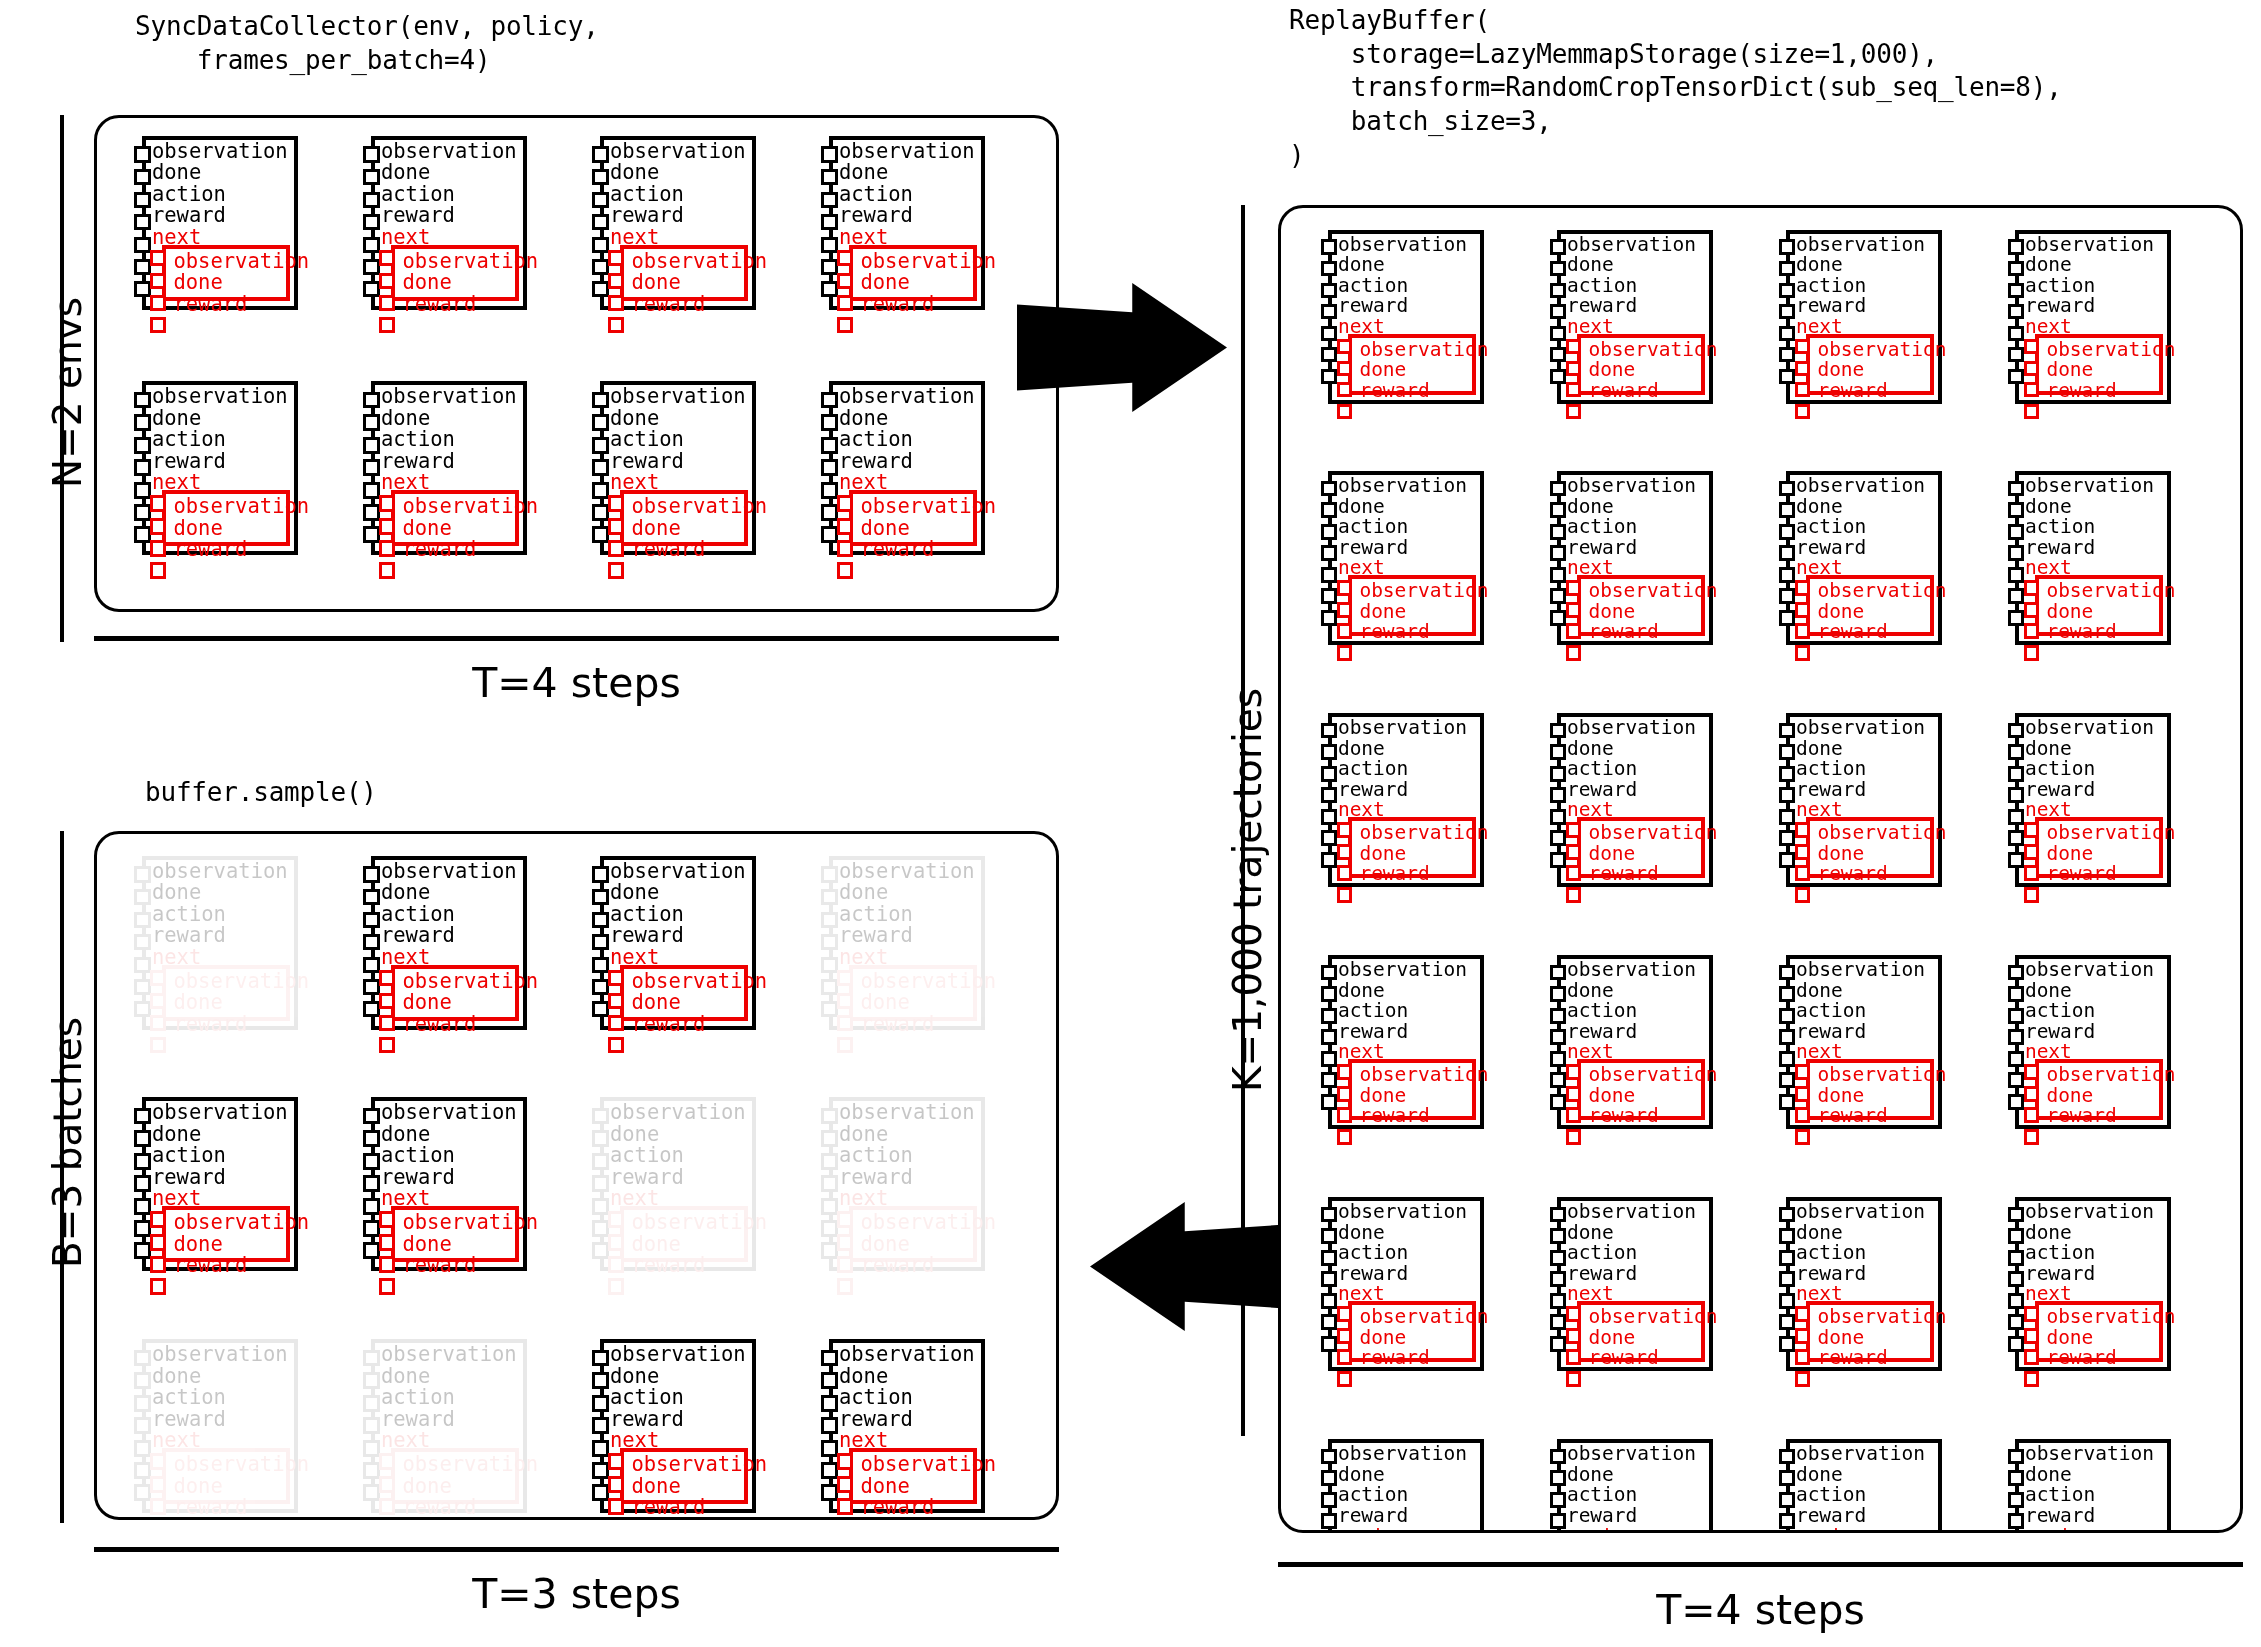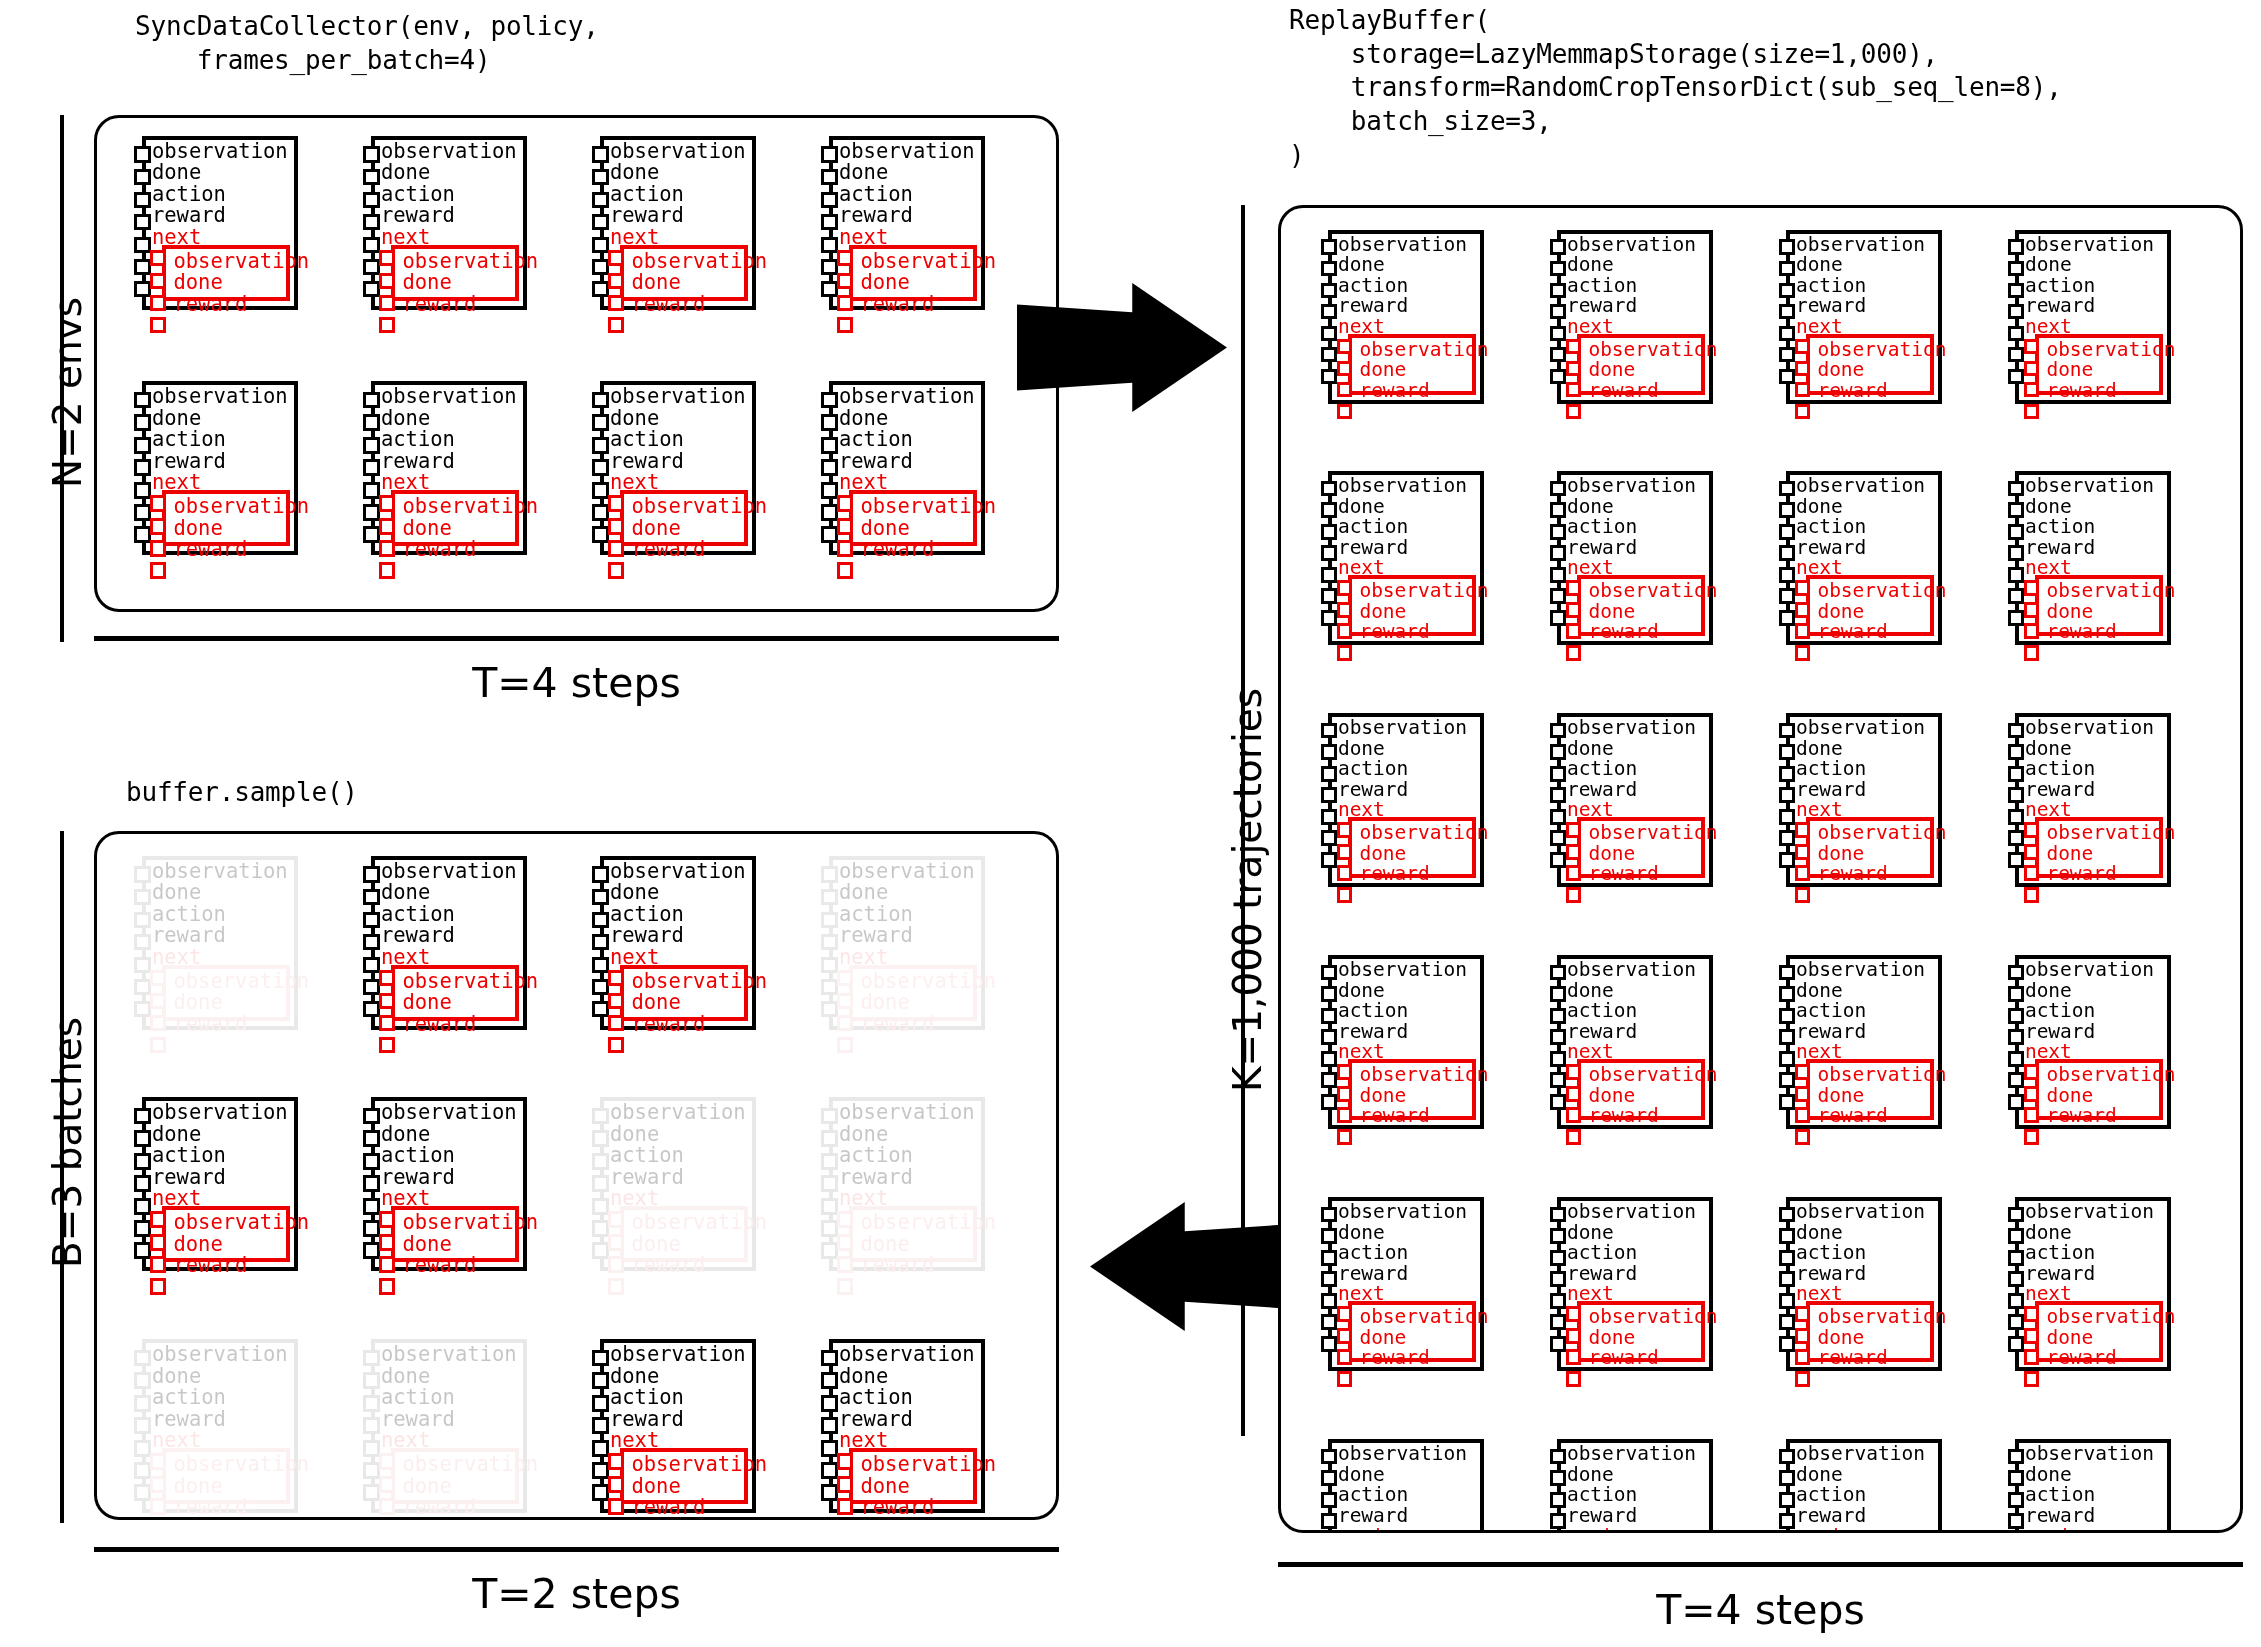--- a/index.html
+++ b/index.html
@@ -321,21 +321,21 @@
 
 <div class="hrule" style="left:94px;top:636px;width:965px;"></div>
 <div class="hlabel" style="left:94px;top:659px;width:965px;">T=4 steps</div>
 
 <div class="arrow" style="left:1017px;top:283px;width:210px;height:129px;">
   <svg width="210" height="129" viewBox="0 0 215 132">
     <polygon points="0,22 118,30 118,0 215,66 118,132 118,102 0,110" fill="#000"></polygon>
   </svg>
 </div>
 
-<div class="code-caption" style="left:126px;top:776px;">buffer.sample()</div>
+<div class="code-caption" style="left:145px;top:776px;">buffer.sample()</div>
 
 <div class="vrule" style="left:60px;top:831px;height:692px;"></div>
 <div class="vlabel" style="left:45px;top:1268px;">B=3 batches</div>
 
 <div class="panel" style="left:94px;top:831px;width:965px;height:689px;">
   <div id="sample-grid">
       <div class="cell ghost" style="left: 45px; top: 21.5px; width: 156px; height: 174px; border-width: 4.9px; border-color: rgb(155, 155, 155);">
         <div class="keys" style="font-size: 20.5px; line-height: 21.5px; left: 5.9px; top: 1px;">
           <span class="k">observation</span>
           <span class="k">done</span>
@@ -652,21 +652,21 @@
         <div class="nub" style="width: 16.6px; height: 16.6px; left: -11.7px; top: 119px; border-width: 3.9px;"></div>
         <div class="nub" style="width: 16.6px; height: 16.6px; left: -11.7px; top: 141px; border-width: 3.9px;"></div>
         <div class="nub red" style="width: 16.6px; height: 16.6px; left: 3.9px; top: 110px; border-width: 3.9px;"></div>
         <div class="nub red" style="width: 16.6px; height: 16.6px; left: 3.9px; top: 133px; border-width: 3.9px;"></div>
         <div class="nub red" style="width: 16.6px; height: 16.6px; left: 3.9px; top: 155px; border-width: 3.9px;"></div>
       </div>
     </div>
 </div>
 
 <div class="hrule" style="left:94px;top:1547px;width:965px;"></div>
-<div class="hlabel" style="left:94px;top:1570px;width:965px;">T=2 steps</div>
+<div class="hlabel" style="left:94px;top:1570px;width:965px;">T=3 steps</div>
 
 <div class="arrow" style="left:1090px;top:1202px;width:210px;height:129px;">
   <svg width="210" height="129" viewBox="0 0 215 132">
     <polygon points="215,22 97,30 97,0 0,66 97,132 97,102 215,110" fill="#000"></polygon>
   </svg>
 </div>
 
 <div class="code-caption" style="left:1289px;top:3.9px;">ReplayBuffer(
     storage=LazyMemmapStorage(size=1,000),
     transform=RandomCropTensorDict(sub_seq_len=8),

